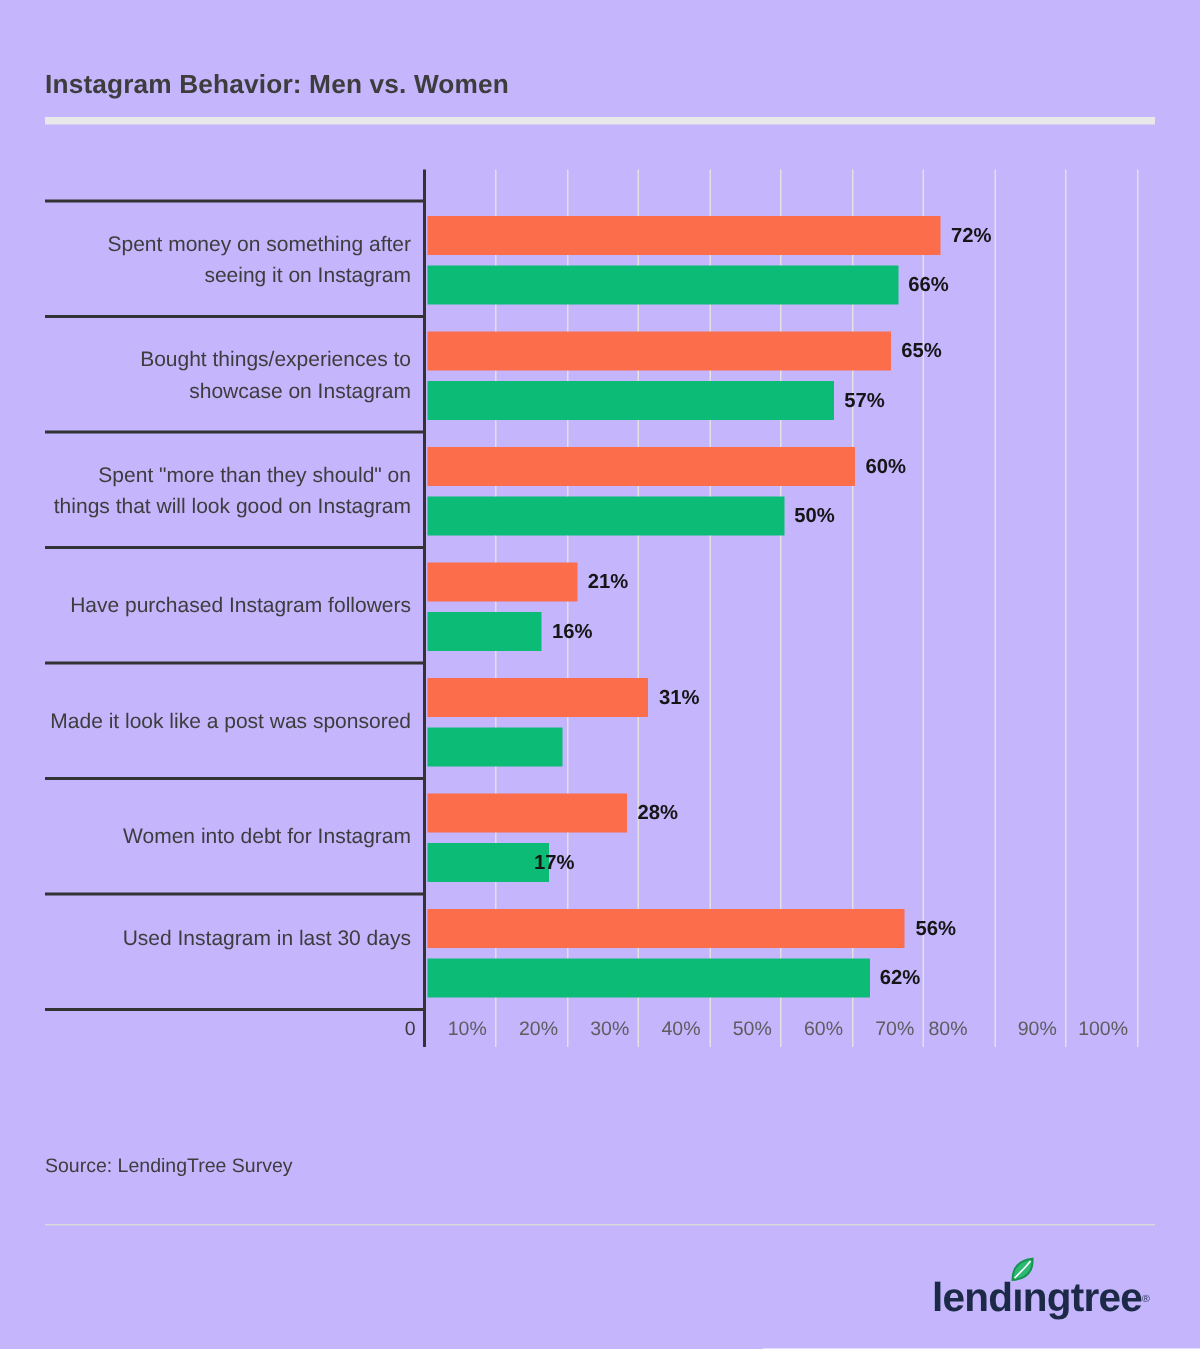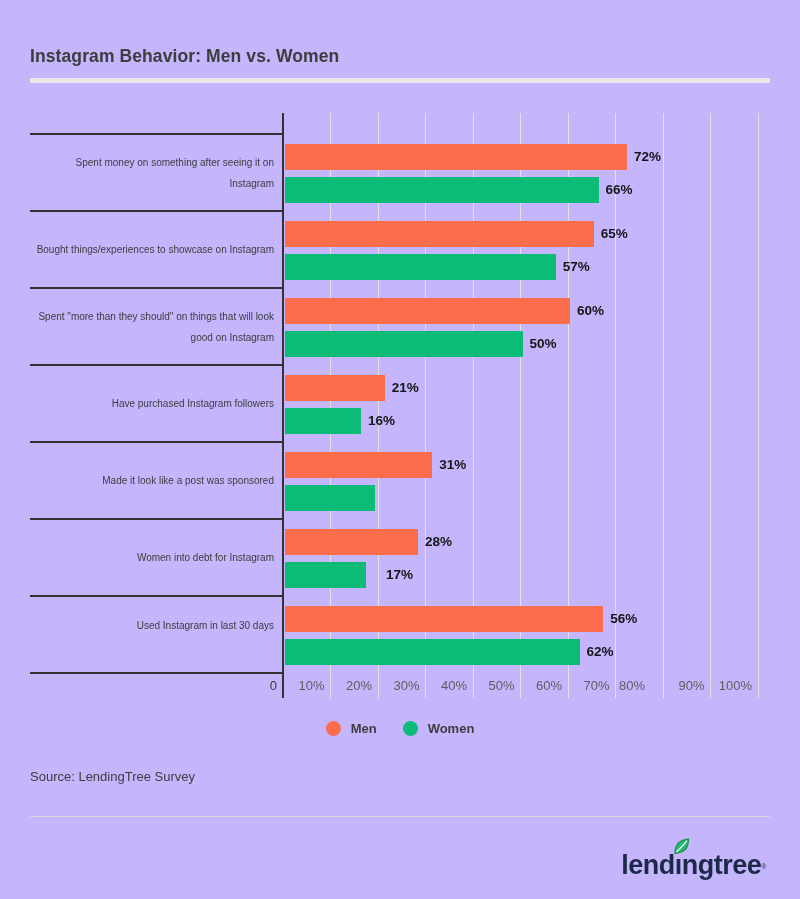--- a/index.html
+++ b/index.html
@@ -7,21 +7,21 @@
   .page{position:relative;width:800px;height:899px;background:#c4b5fd;overflow:hidden;}
 
   .title{position:absolute;left:30px;top:46px;font-size:17.5px;font-weight:700;color:#3d3d3d;letter-spacing:.1px;}
   .title-rule{position:absolute;left:30px;top:78px;width:740px;height:5px;background:#e8e8e8;}
 
   
   .gridline{position:absolute;width:1px;background:#e2e2e2;}
   .axisline{position:absolute;width:2px;background:#333333;}
   .row-sep{position:absolute;left:30px;width:253px;height:2px;background:#333333;}
   .cat-label{position:absolute;left:30px;width:244px;display:flex;align-items:center;justify-content:flex-end;
-             text-align:right;font-size:10px;line-height:21px;color:#3d3d3d;}
+             text-align:right;font-size:14px;line-height:21px;color:#3d3d3d;}
   .bar{position:absolute;height:26px;}
   .bar.men{background:#fc6d4c;}
   .bar.women{background:#0cbc76;}
   .val-label{position:absolute;height:26px;line-height:26px;font-size:13.5px;font-weight:700;color:#161616;white-space:nowrap;}
   .tick-label{position:absolute;top:673px;height:26px;line-height:26px;font-size:13px;color:#5d5d5d;text-align:right;}
   .tick-label.zero{color:#3a3a3a;}
 
   .legend{position:absolute;left:0;top:713px;width:800px;height:30px;display:flex;align-items:center;justify-content:center;gap:26px;}
   .legend-item{display:flex;align-items:center;gap:10px;}
   .legend-dot{width:15px;height:15px;border-radius:50%;}
@@ -84,51 +84,41 @@
       <div class="cat-label" style="top: 442px; height: 77px;">Made it look like a post was sponsored</div>
       <div class="bar men" style="left: 285px; top: 452px; width: 147.25px; background: rgb(252, 109, 76);"></div>
       <div class="val-label" style="left: 439.25px; top: 452px;">31%</div>
       <div class="bar women" style="left: 285px; top: 485px; width: 90.25px; background: rgb(12, 188, 118);"></div>
       <div class="val-label" style="left: 382.25px; top: 485px; margin-top: 37px;">19%</div>
       <div class="row-sep" style="top: 518px;"></div>
       <div class="cat-label" style="top: 519px; height: 77px;">Women into debt for Instagram</div>
       <div class="bar men" style="left: 285px; top: 529px; width: 133px; background: rgb(252, 109, 76);"></div>
       <div class="val-label" style="left: 425px; top: 529px;">28%</div>
       <div class="bar women" style="left: 285px; top: 562px; width: 80.75px; background: rgb(12, 188, 118);"></div>
-      <div class="val-label" style="left: 386px; top: 562px; text-align: right;">17%</div>
+      <div class="val-label" style="left: 356px; top: 562px; text-align: right;">17%</div>
       <div class="row-sep" style="top: 595px;"></div>
       <div class="cat-label" style="top: 596px; height: 59px;">Used Instagram in last 30 days</div>
       <div class="bar men" style="left: 285px; top: 606px; width: 318.25px; background: rgb(252, 109, 76);"></div>
       <div class="val-label" style="left: 610.25px; top: 606px;">56%</div>
       <div class="bar women" style="left: 285px; top: 639px; width: 294.5px; background: rgb(12, 188, 118);"></div>
       <div class="val-label" style="left: 586.5px; top: 639px;">62%</div>
       <div class="row-sep" style="top: 672px;"></div>
       <div class="tick-label zero" style="right: 523px; width: 50px;">0</div>
       <div class="tick-label" style="right: 475.5px; width: 50px;">10%</div>
       <div class="tick-label" style="right: 428px; width: 50px;">20%</div>
       <div class="tick-label" style="right: 380.5px; width: 50px;">30%</div>
       <div class="tick-label" style="right: 333px; width: 50px;">40%</div>
       <div class="tick-label" style="right: 285.5px; width: 50px;">50%</div>
       <div class="tick-label" style="right: 238px; width: 50px;">60%</div>
       <div class="tick-label" style="right: 190.5px; width: 50px;">70%</div>
       <div class="tick-label" style="right: 143px; width: 50px; text-align: center;">80%</div>
       <div class="tick-label" style="right: 95.5px; width: 50px;">90%</div>
       <div class="tick-label" style="right: 48px; width: 50px;">100%</div>
     </div>
 
-  <div class="legend" id="legend">
-      <div class="legend-item">
-        <span class="legend-dot" style="background: rgb(252, 109, 76);"></span>
-        <span class="legend-label">Men</span>
-      </div>
-      <div class="legend-item">
-        <span class="legend-dot" style="background: rgb(12, 188, 118);"></span>
-        <span class="legend-label">Women</span>
-      </div>
-    </div>
 
   <div class="source">Source: LendingTree Survey</div>
   <div class="footer-divider"></div>
 
   <div class="logo">
     <span class="logo-text" id="logo-text">lend<span class="logo-i">ı<svg class="leaf" viewBox="0 0 20 20">
             <path d="M3.2 17.2 C3 8.5, 8 3.2, 17.2 2.2 C17.6 11.5, 12.5 16.5, 3.2 17.2 Z" fill="#2db873" stroke="#16944f" stroke-width="1.4"></path>
             <path d="M4.6 15.8 C8.5 12, 12.5 8, 15.8 3.8" stroke="#ffffff" stroke-width="1.2" fill="none"></path>
           </svg></span>ngtree<span class="reg-mark">®</span></span>
   </div>

